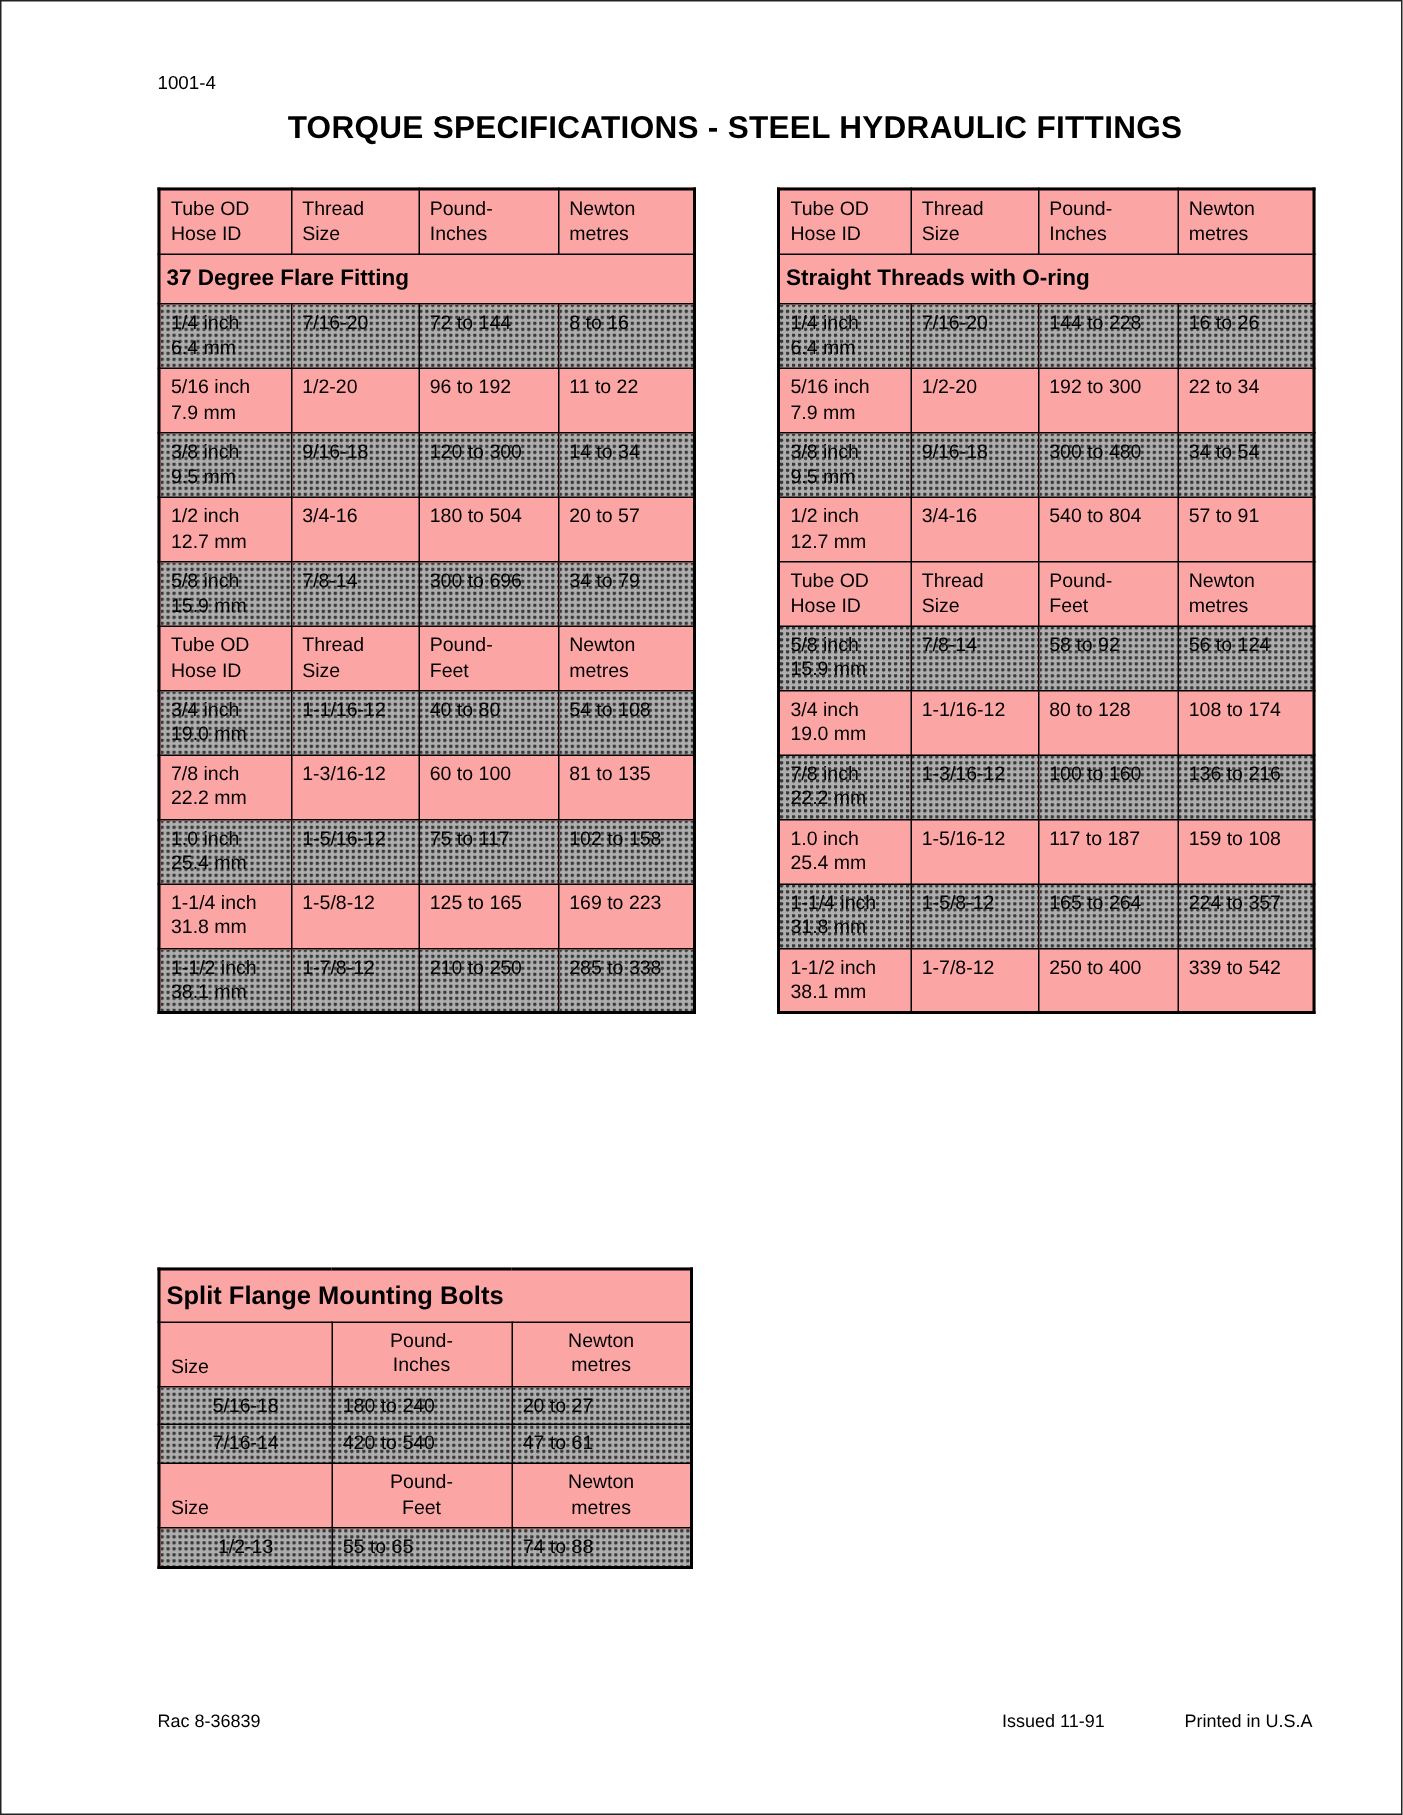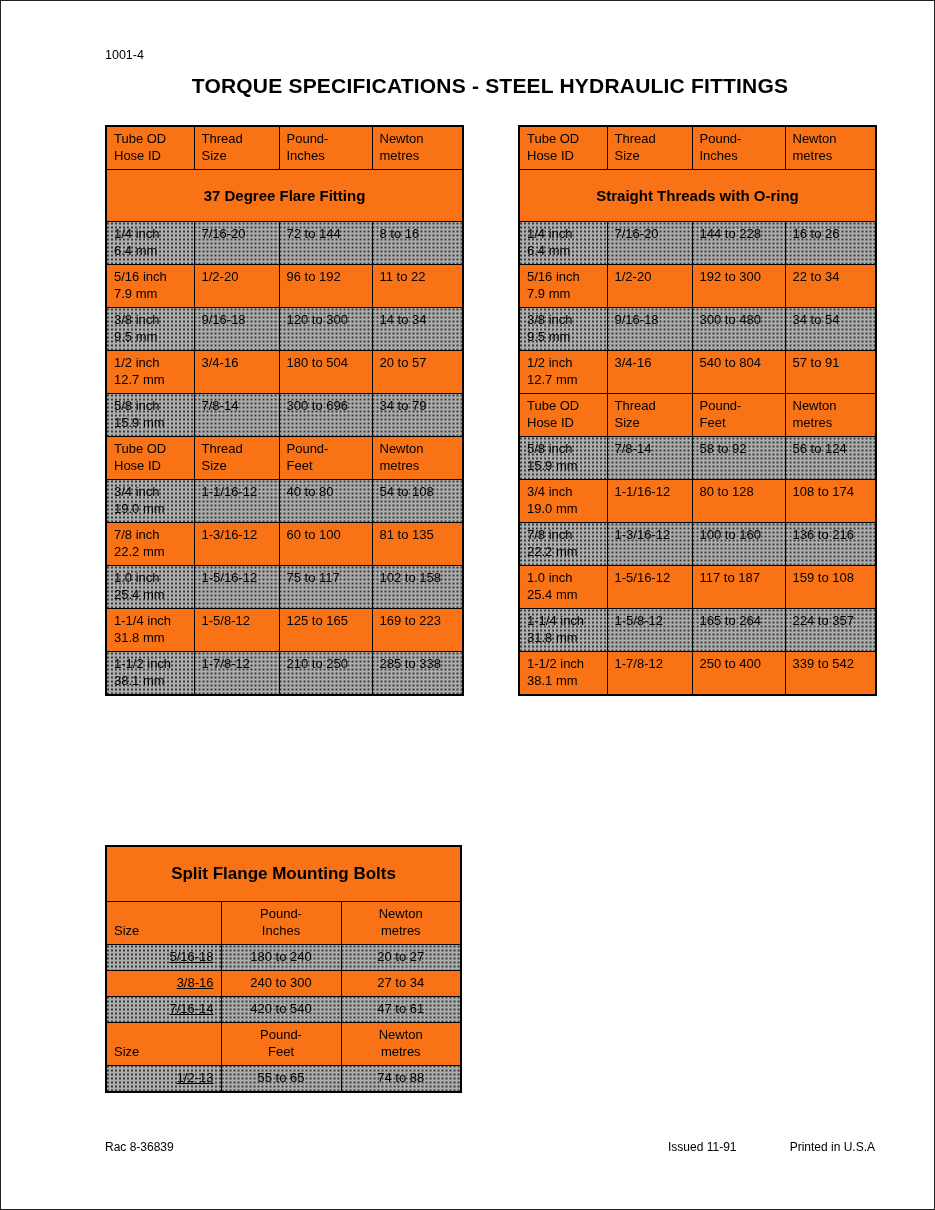--- a/index.html
+++ b/index.html
@@ -10,44 +10,44 @@
   }
   .frame{position:absolute;inset:0;border:1px solid #222;pointer-events:none;}
   .content{position:absolute;left:57px;top:0;width:770px;height:1210px;margin-left:48px;}
   .page-number{position:absolute;left:0;top:48px;font-size:12.5px;}
   .page-title{position:absolute;left:0;top:74px;width:100%;text-align:center;
     font-size:21px;font-weight:bold;letter-spacing:0.2px;margin:0;}
   .tables-row{position:absolute;left:0;top:125px;width:100%;}
   .tbl-left{position:absolute;left:0;top:0;}
   .tbl-right{position:absolute;left:413px;top:0;}
   .tbl-bottom{position:absolute;left:0;top:720px;}
-  table.spec{border-collapse:collapse;table-layout:fixed;border:2px solid #000;background:#f97316;}
+  table.spec{border-collapse:collapse;table-layout:fixed;border:2px solid #000;background:#fca5a5;}
   table.spec td{
     border:1px solid #000;padding:4px 7px;font-size:13px;line-height:1.3;
     white-space:pre-line;vertical-align:top;box-sizing:border-box;overflow:hidden;
   }
   table.side{width:357px;}
   table.side col.w1{width:88px;} table.side col.w2{width:85px;}
   table.side col.w3{width:93px;} table.side col.w4{width:91px;}
   table.side tr.hdr td{height:40px;}
   table.side tr.row td{height:43px;}
-  tr.ttl td{height:33px;text-align:center;font-weight:bold;font-size:15px;
-    vertical-align:middle;white-space:normal;padding:16px;}
+  tr.ttl td{height:33px;text-align:left;font-weight:bold;font-size:15px;
+    vertical-align:middle;white-space:normal;padding:4px;}
   tr.sh td{
     background-color:#aeaeae;
     background-image:radial-gradient(circle at 1px 1px,#3a3a3a 1.1px,rgba(0,0,0,0) 1.5px);
     background-size:4px 4px;
   }
   table.bottom{width:355px;}
   table.bottom col.b1{width:115px;} table.bottom col.b2{width:120px;} table.bottom col.b3{width:120px;}
   table.bottom tr.ttl td{height:35px;font-size:17px;}
   table.bottom tr.hdr td{height:43px;text-align:center;}
   table.bottom tr.hdr td.vb{vertical-align:bottom;text-align:left;}
-  table.bottom tr.row td{height:24px;text-align:center;vertical-align:middle;}
-  table.bottom tr.row td.lft{text-align:right;text-decoration:underline;}
+  table.bottom tr.row td{height:24px;text-align:left;vertical-align:middle;}
+  table.bottom tr.row td.lft{text-align:center;}
   .footer{position:absolute;left:0;top:1140px;width:100%;height:16px;font-size:12px;}
   .footer .f-left{position:absolute;left:0;top:0;}
   .footer .f-mid{position:absolute;left:563px;top:0;}
   .footer .f-right{position:absolute;right:0;top:0;padding-left:11px;}
 </style>
 </head>
 <body>
 
 <div class="frame"></div>
 
@@ -281,25 +281,20 @@
           <td>Pound-
 Inches</td>
           <td>Newton
 metres</td>
         </tr>
         <tr class="row sh">
           <td class="lft">5/16-18</td>
           <td>180 to 240</td>
           <td>20 to 27</td>
         </tr>
-        <tr class="row">
-          <td class="lft">3/8-16</td>
-          <td>240 to 300</td>
-          <td>27 to 34</td>
-        </tr>
         <tr class="row sh">
           <td class="lft">7/16-14</td>
           <td>420 to 540</td>
           <td>47 to 61</td>
         </tr>
         <tr class="hdr">
           <td class="vb">Size</td>
           <td>Pound-
 Feet</td>
           <td>Newton

